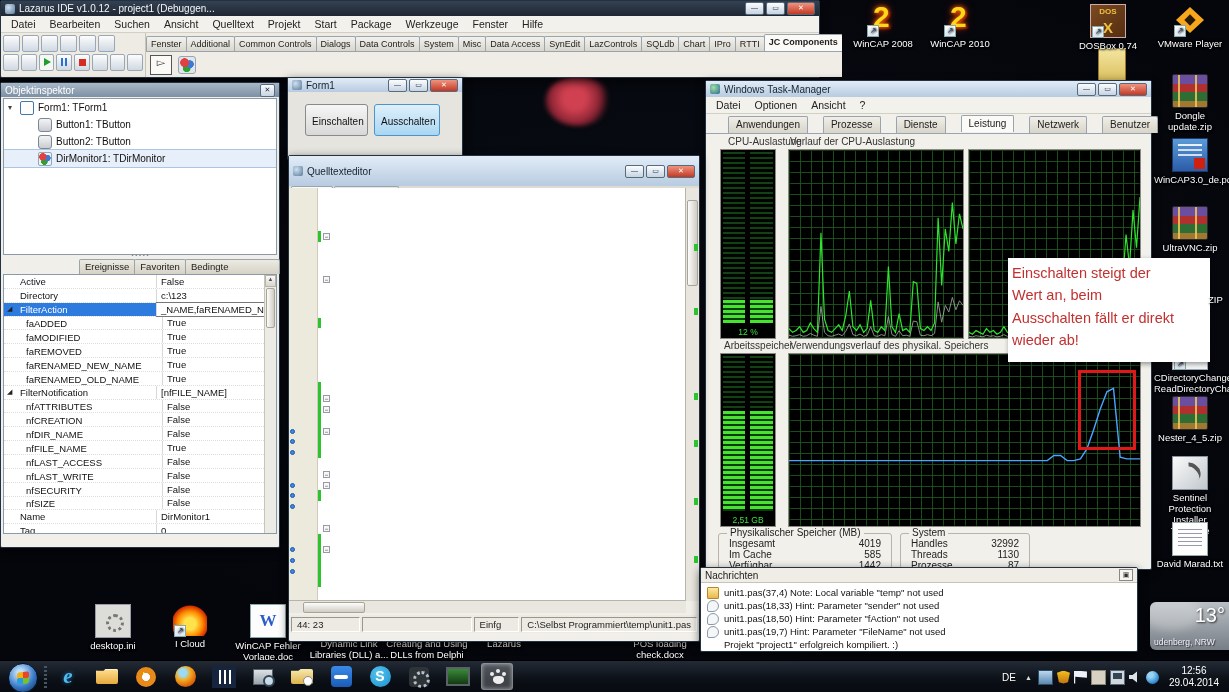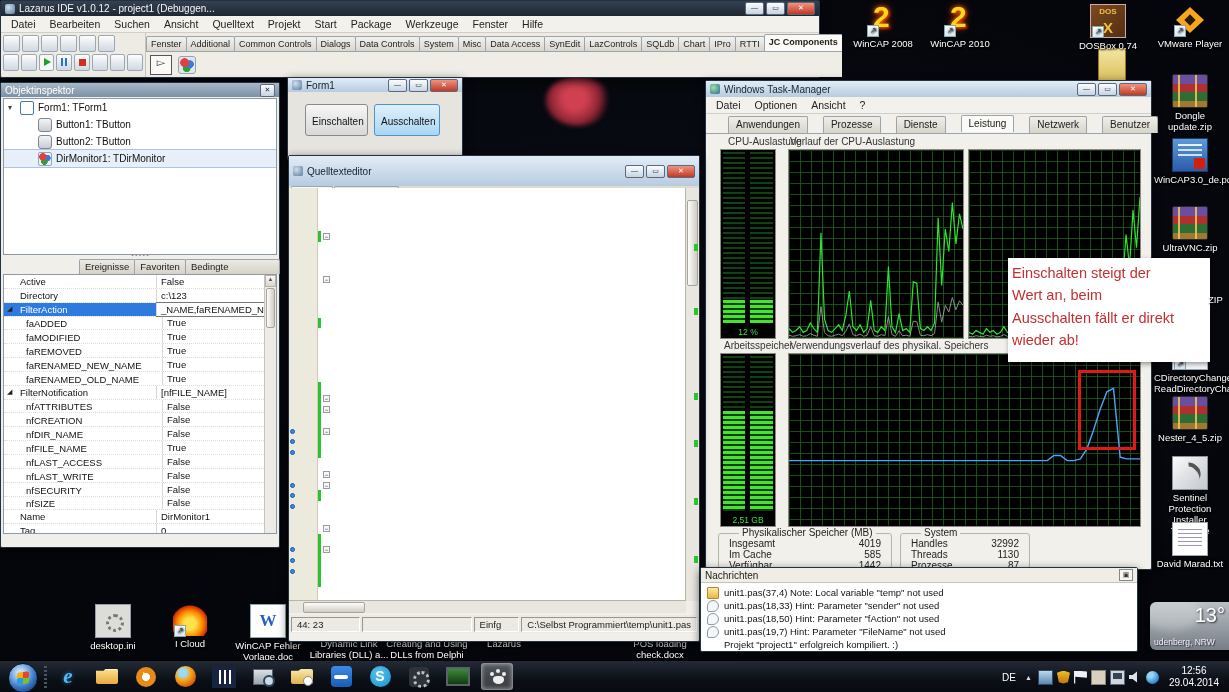--- a/index.html
+++ b/index.html
@@ -103,21 +103,21 @@
   .meter .mlabel{position:absolute;bottom:1px;width:100%;text-align:center;color:#3ce03c;font-size:8.5px;}
   .graph{position:absolute;background-color:#000;border:1px solid #8a8a82;box-shadow:inset 0 0 3px #000;
      background-image:linear-gradient(rgba(30,90,30,.85) 1px,transparent 1px),linear-gradient(90deg,rgba(30,90,30,.85) 1px,transparent 1px);
      background-size:11px 11px;}
   .gsvg{position:absolute;inset:0;width:100%;height:100%;}
   .gline{fill:none;stroke:#2ee42e;stroke-width:1.2;vector-effect:non-scaling-stroke;}
   .kline{fill:none;stroke:#cfd8cf;stroke-width:1;opacity:.65;vector-effect:non-scaling-stroke;}
   .mline{fill:none;stroke:#4aa6ff;stroke-width:1.4;vector-effect:non-scaling-stroke;}
   .redrect{position:absolute;border:3px solid #e01818;}
   .fset{position:absolute;border:1px solid #b8b4a8;border-radius:3px;font-size:10px;color:#222;}
-  .fset .leg{position:absolute;top:-7px;left:20px;background:#f1f0ea;padding:0 3px;}
+  .fset .leg{position:absolute;top:-7px;left:8px;background:#f1f0ea;padding:0 3px;}
   .frow{display:flex;justify-content:space-between;padding:0 10px;height:11px;line-height:11px;}
   
   #note{left:1008px;top:258px;width:202px;height:104px;background:#fff;z-index:30;box-shadow:1px 2px 5px rgba(0,0,0,.4);padding:4px 0 0 4px;box-sizing:border-box;}
   #note p{margin:0;font-size:14.5px;line-height:1.55;color:#c23030;white-space:nowrap;}
   
   #msg{left:700px;top:567px;width:436px;height:83px;background:#fff;}
   #msg .mtitle{height:14px;background:#efede5;border-bottom:1px solid #c8c4b8;font-size:10px;color:#222;display:flex;align-items:center;padding:0 4px;}
   .mclose{margin-left:auto;width:12px;height:10px;border:1px solid #888;background:#f6f5f0;font:7px/9px "Liberation Sans",sans-serif;text-align:center;color:#333;}
   .mrow{display:flex;align-items:center;gap:5px;font-size:9.5px;color:#111;height:13px;padding-left:6px;white-space:nowrap;}
   .mrow.m-plain{padding-left:23px;}

